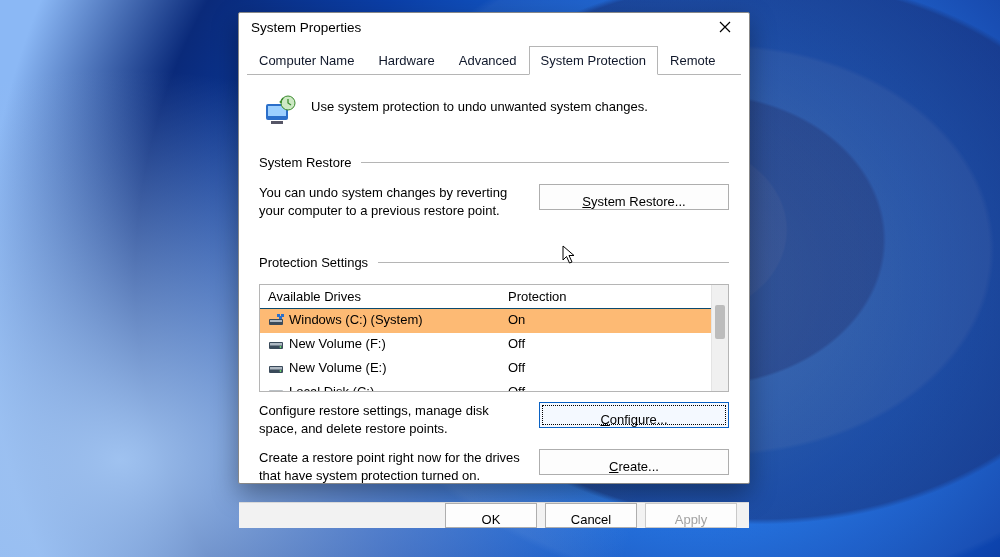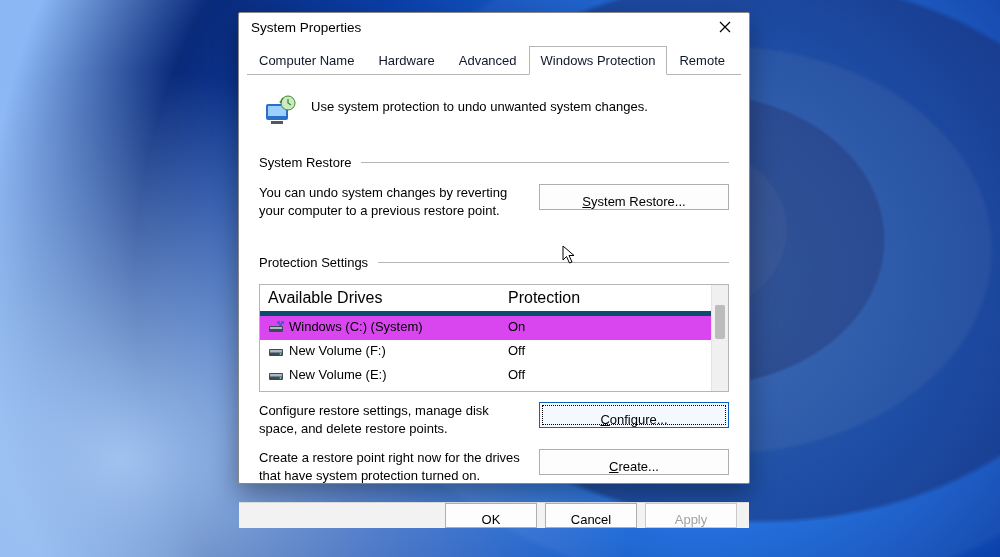--- a/index.html
+++ b/index.html
@@ -50,27 +50,27 @@
     width:190px; height:26px; background:#fdfdfd; border:1px solid #aeaeae;
     font-size:13px; display:flex; align-items:flex-end; justify-content:center;
     cursor:default; padding:0 8px;
   }
   .btn.focused { border:1px solid #0a62c4; outline:1px dotted #000; outline-offset:-4px; background:#f4f9ff;}
   .btn .ul { text-decoration:underline; text-decoration-thickness:1px; }
   .drives-box {
     border:1px solid #b5b5b5; height:108px; margin:4px 0 10px; display:flex;
   }
   .drives-content{ flex:1; overflow:hidden; }
-  .drives-header { display:flex; border-bottom:5px solid #0c4a6e; font-size:16px; color:#000; }
+  .drives-header { display:flex; border-bottom:1px solid #0c4a6e; font-size:13px; color:#000; }
   .drives-header div { padding:4px 8px; }
   .col-drive { flex:0 0 240px; }
   .col-prot { flex:1; }
   .drive-row { display:flex; font-size:13px; }
   .drive-row div { padding:3px 8px; }
-  .drive-row.selected { background:#d946ef; }
+  .drive-row.selected { background:#fdba74; }
   .drive-icon { width:18px; display:inline-block; vertical-align:-3px; margin-right:3px;}
   .scroll-track { width:17px; background:#f0f0f0; position:relative; border-left:1px solid #e4e4e4;}
   .scroll-thumb { position:absolute; top:20px; left:3px; right:3px; height:34px; background:#bcbcbc; border-radius:2px;}
   .footer {
     height:42px; background:#f2f2f2; border-top:1px solid #d9d9d9;
     display:flex; justify-content:flex-end; align-items:center; gap:8px; padding:0 12px;
   }
   .footer .btn { width:92px; height:25px; }
   .footer .btn.disabled { color:#a2a2a2; border-color:#c9c9c9; }
   .cursor { position:absolute; left:562px; top:245px; pointer-events:none;}
@@ -87,21 +87,21 @@
       <svg viewBox="0 0 12 12">
           <path d="M1 1 L11 11 M11 1 L1 11" stroke="#000" stroke-width="1.2" fill="none"></path>
         </svg>
     </div>
   </div>
 
   <div class="tabs">
     <div class="tab">Computer Name</div>
     <div class="tab">Hardware</div>
     <div class="tab">Advanced</div>
-    <div class="tab active">Windows Protection</div>
+    <div class="tab active">System Protection</div>
     <div class="tab">Remote</div>
   </div>
   <div class="tab-strip-line"></div>
 
   <div class="body">
     <div class="intro-row">
       <span>
         <svg width="34" height="34" viewBox="0 0 34 34">
           <rect x="3" y="10" width="22" height="16" rx="2" fill="#2b6fca"></rect>
           <rect x="5" y="12" width="18" height="10" fill="#9dd0ff"></rect>

